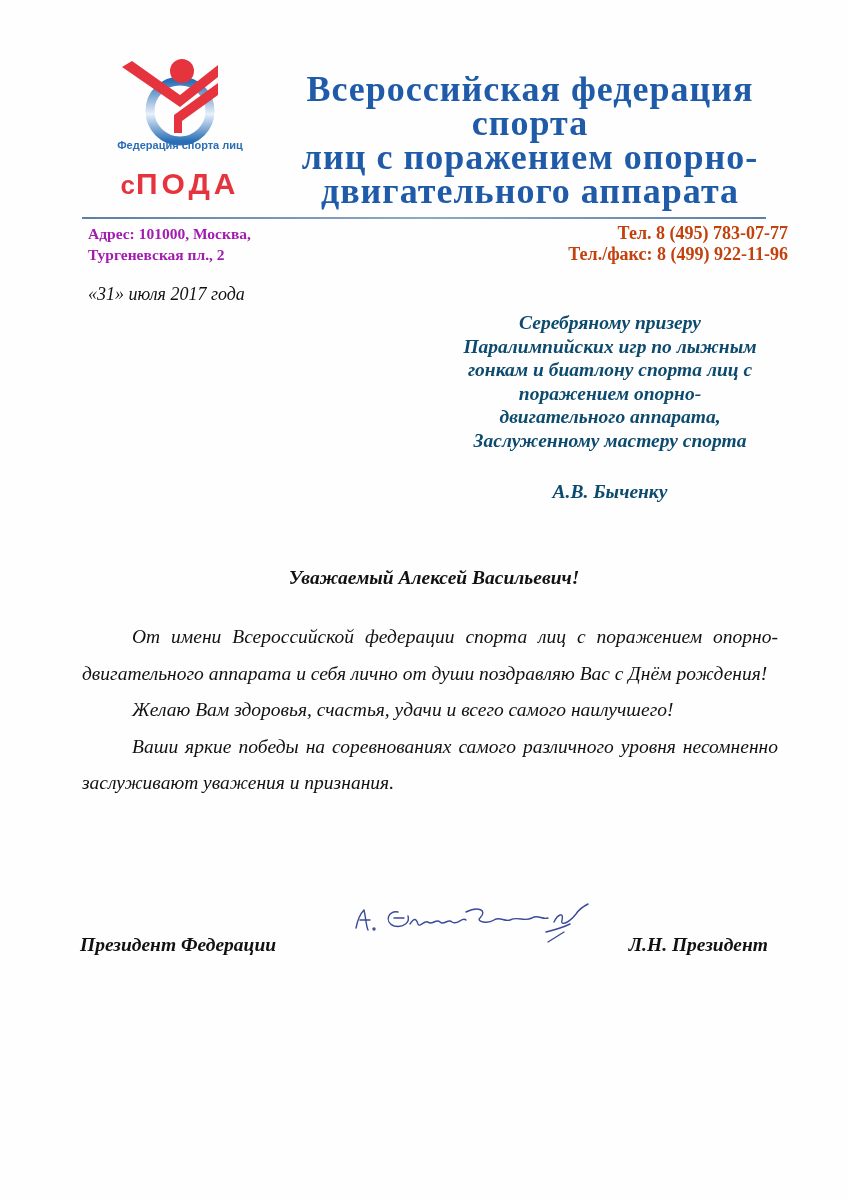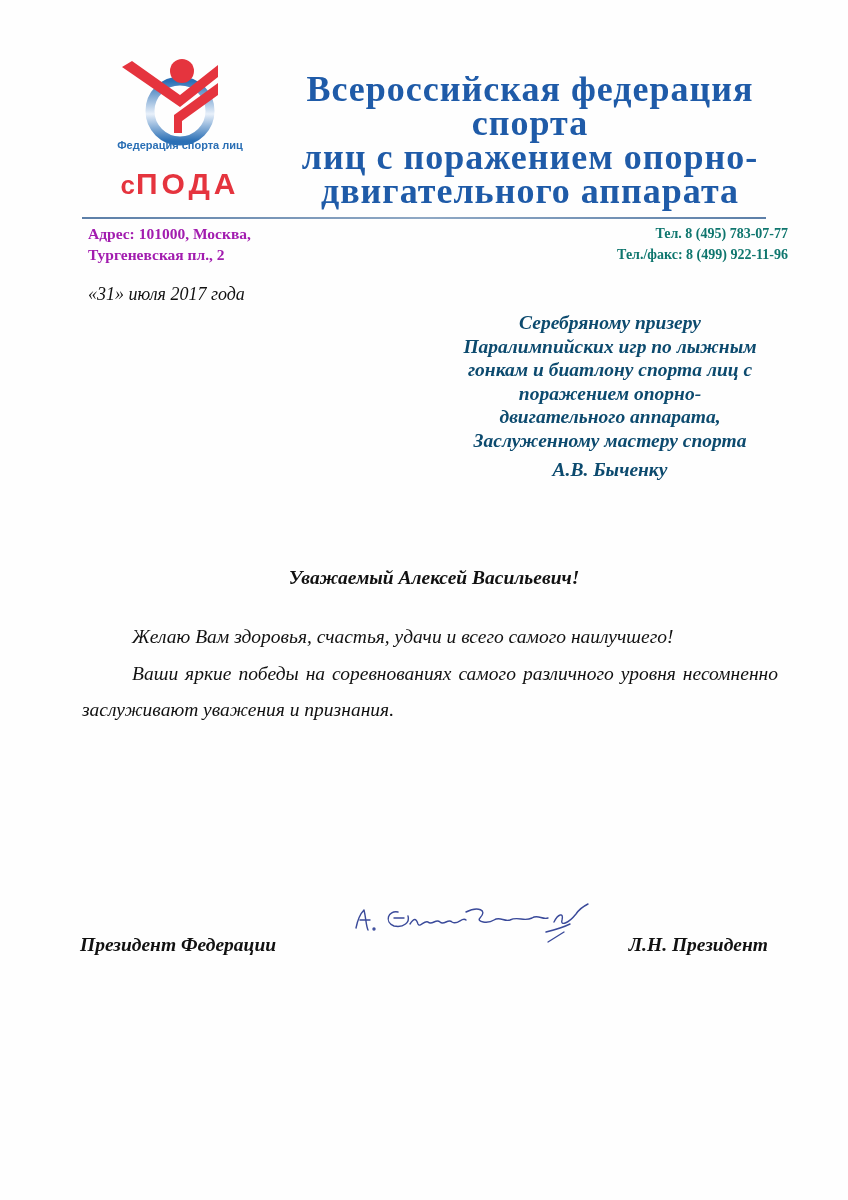--- a/index.html
+++ b/index.html
@@ -17,29 +17,29 @@
     .org-title { position: absolute; left: 280px; top: 72px; width: 500px; text-align: center;
       font-family: "Liberation Serif", serif; font-weight: bold; font-size: 36px; line-height: 34px;
       color: #1f5ba8; letter-spacing: 1px; }
 
     .rule { position: absolute; left: 82px; top: 217px; width: 684px; height: 2px;
       background: linear-gradient(90deg, #5c7fa8, #8fa8c4 50%, #5c7fa8); }
 
     .address { position: absolute; left: 88px; top: 223px; font-family: "Liberation Serif", serif;
       font-weight: bold; font-size: 15.5px; line-height: 21px; color: #a21caf; }
     .phones { position: absolute; right: 60px; top: 223px; text-align: right; font-family: "Liberation Serif", serif;
-      font-weight: bold; font-size: 14px; line-height: 21px; color: #0f766e; }
+      font-weight: bold; font-size: 18px; line-height: 21px; color: #c2410c; }
 
     .date { position: absolute; left: 88px; top: 284px; font-family: "Liberation Serif", serif;
       font-style: italic; font-size: 18px; color: #111; }
 
     .addressee { position: absolute; left: 420px; top: 311px; width: 380px; text-align: center;
       font-family: "Liberation Serif", serif; font-weight: bold; font-style: italic; font-size: 19.5px;
       line-height: 23.5px; color: #0c4a6e; }
-    .addressee .name { margin-top: 6px; }
+    .addressee .name { margin-top: 28px; }
 
     .salutation { position: absolute; left: 0; top: 567px; width: 868px; text-align: center;
       font-family: "Liberation Serif", serif; font-weight: bold; font-style: italic; font-size: 19.5px; color: #111; }
 
     .body-text { position: absolute; left: 82px; top: 619px; width: 696px;
       font-family: "Liberation Serif", serif; font-style: italic; font-size: 19.5px; line-height: 36.5px; color: #111;
       text-align: justify; }
     .body-text p { margin: 0; text-indent: 50px; }
 
     .sig-left { position: absolute; left: 80px; top: 934px; font-family: "Liberation Serif", serif;
@@ -97,20 +97,21 @@
     <div>гонкам и биатлону спорта лиц с</div>
     <div>поражением опорно-</div>
     <div>двигательного аппарата,</div>
     <div>Заслуженному мастеру спорта</div>
     <div class="name">А.В. Быченку</div>
   </div>
 
   <div class="salutation">Уважаемый Алексей Васильевич!</div>
 
   <div class="body-text">
+    <p>От имени Всероссийской федерации спорта лиц с поражением опорно-двигательного аппарата и себя лично от души поздравляю Вас с Днём рождения!</p>
     <p>Желаю Вам здоровья, счастья, удачи и всего самого наилучшего!</p>
     <p>Ваши яркие победы на соревнованиях самого различного уровня несомненно заслуживают уважения и признания.</p>
   </div>
 
   <svg class="signature" viewBox="0 0 260 60">
     <g fill="none" stroke="#3a4a9a" stroke-width="1.4" stroke-linecap="round">
       <path d="M8,30 C10,20 14,14 16,12 M16,12 C18,20 18,28 20,32 M12,22 L22,22"></path>
       <circle cx="26" cy="31" r="1"></circle>
       <path d="M50,14 C40,12 36,24 46,28 C56,30 62,24 60,18 M46,20 L56,20"></path>
       <path d="M62,26 C66,20 68,20 70,26 C72,30 76,22 80,24 C84,28 88,20 92,24 C96,28 100,20 104,24 C110,28 114,18 118,22"></path>

